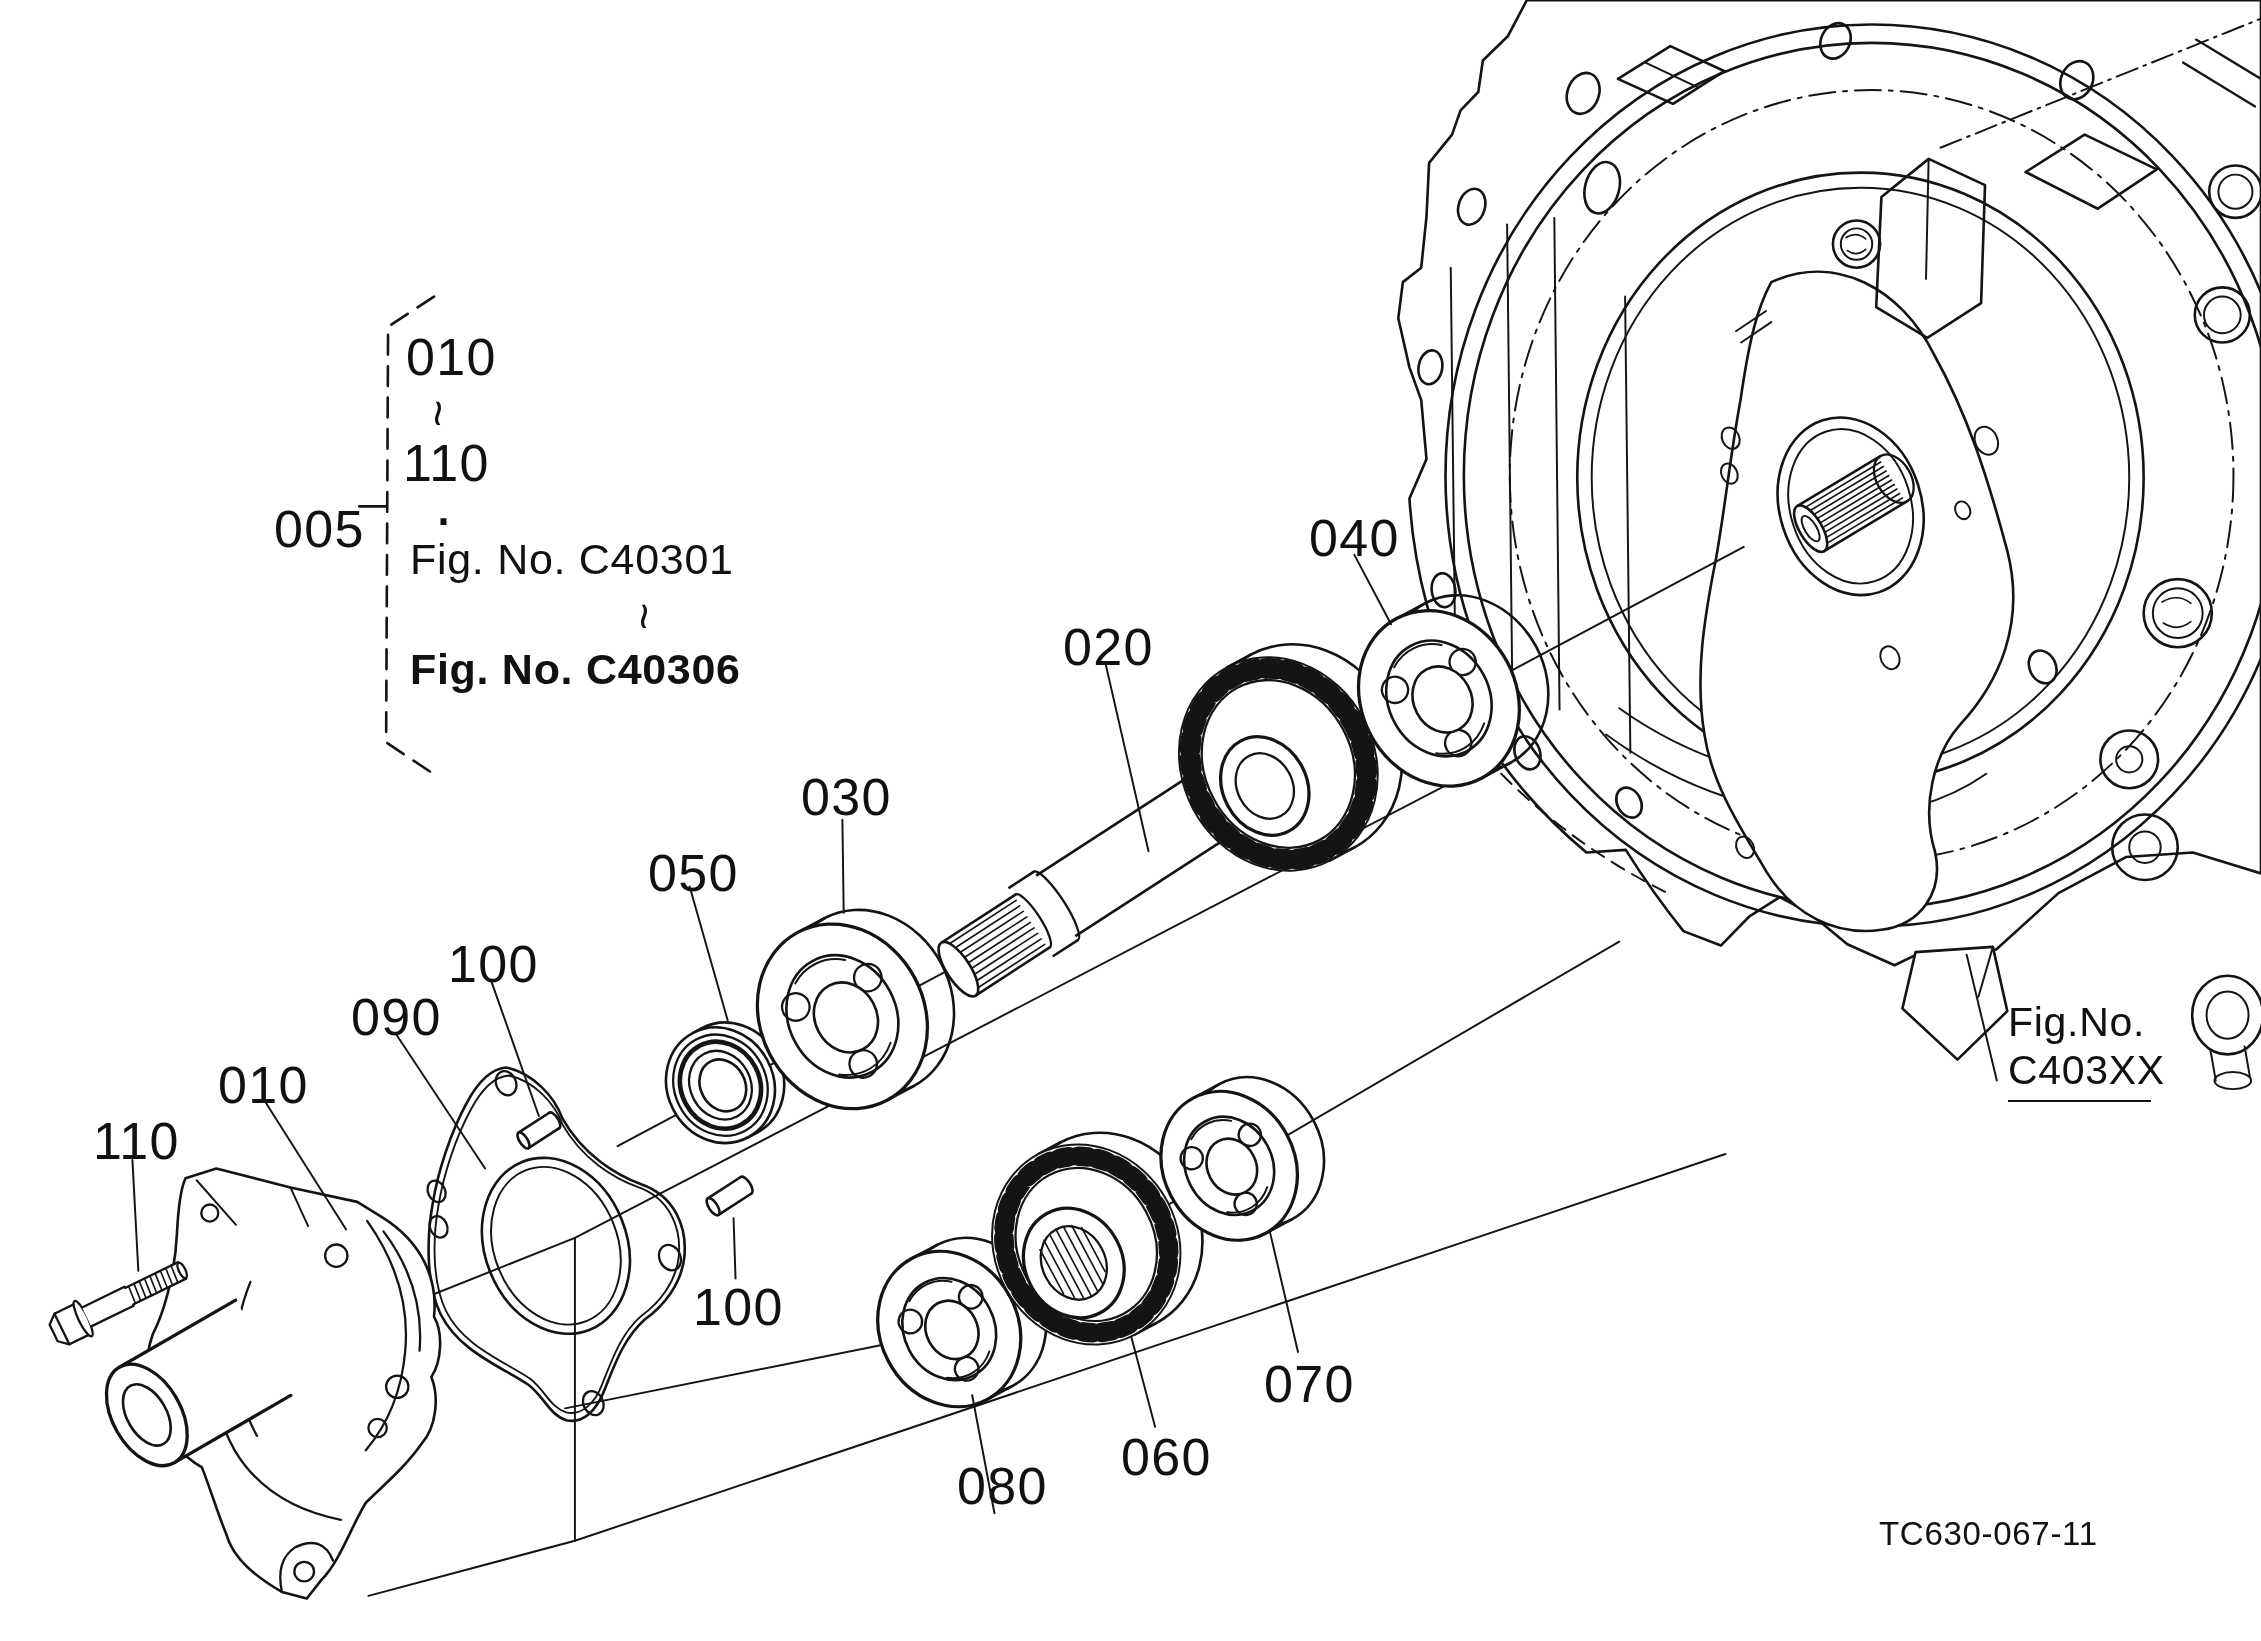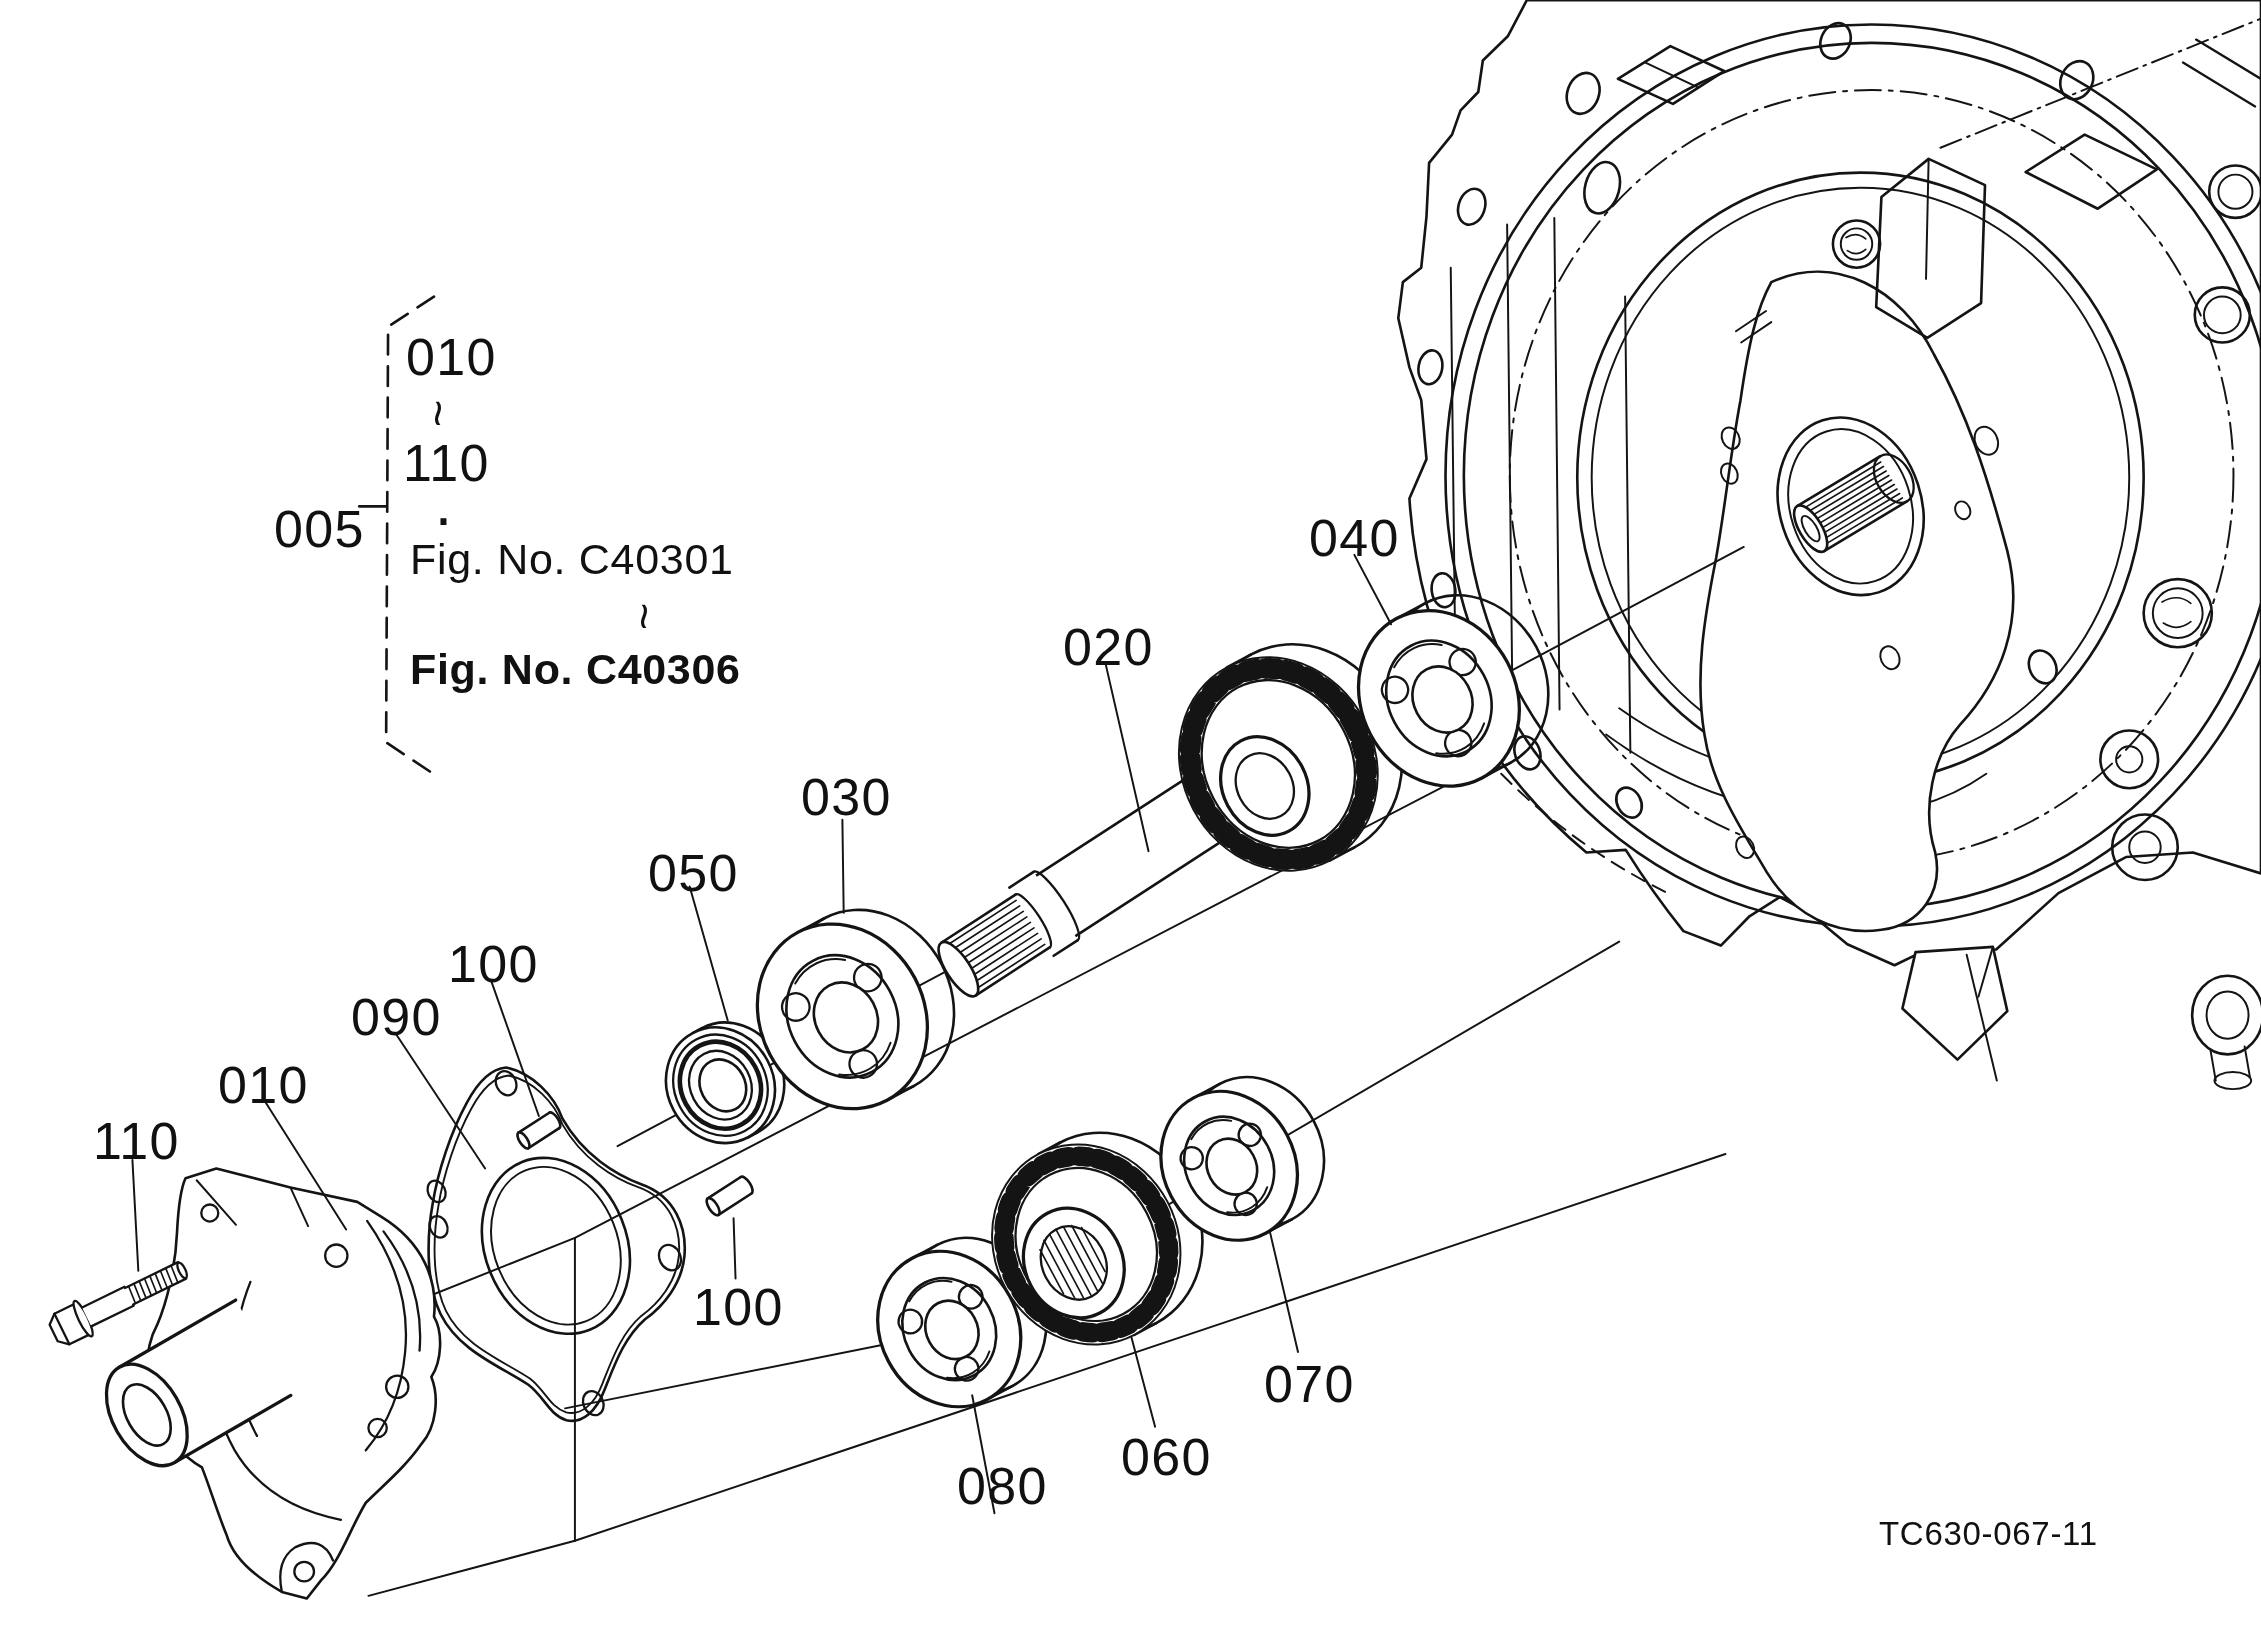--- a/index.html
+++ b/index.html
@@ -404,17 +404,22 @@
 <div class="callout" style="left:1309px;top:512px;">040</div>
 <div class="callout" style="left:648px;top:847px;">050</div>
 <div class="callout" style="left:1121px;top:1431px;">060</div>
 <div class="callout" style="left:1264px;top:1358px;">070</div>
 <div class="callout" style="left:957px;top:1460px;">080</div>
 <div class="callout" style="left:351px;top:991px;">090</div>
 <div class="callout" style="left:448px;top:938px;">100</div>
 <div class="callout" style="left:693px;top:1281px;">100</div>
 <div class="callout" style="left:93px;top:1115px;">110</div>
 
+<div class="figref" style="left:2008px;top:998px;">
+  <span>Fig.No.</span><br>
+  <span>C403XX</span>
+  <span class="underline"></span>
+</div>
 
 <div class="code" style="left:1879px;top:1517px;">TC630-067-11</div>
 
 </div>
 
 
 </body></html>

